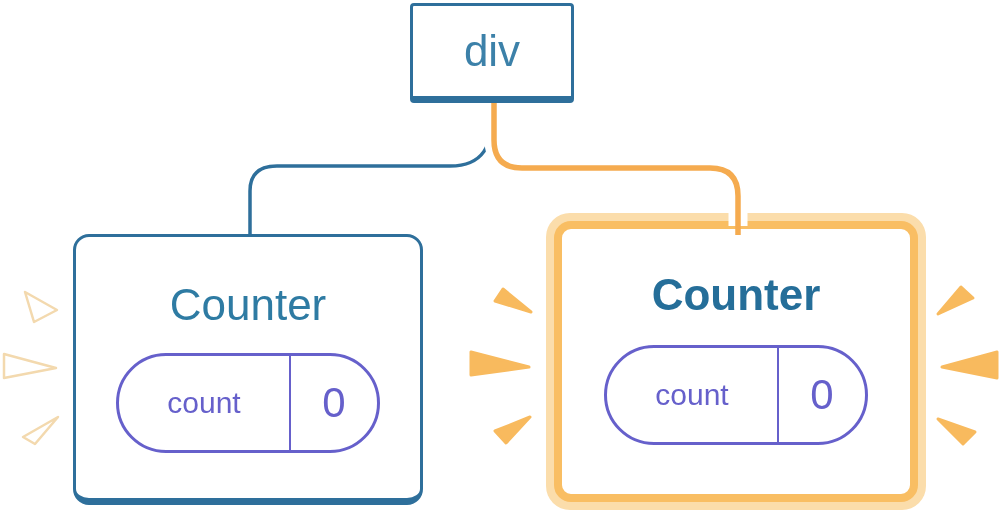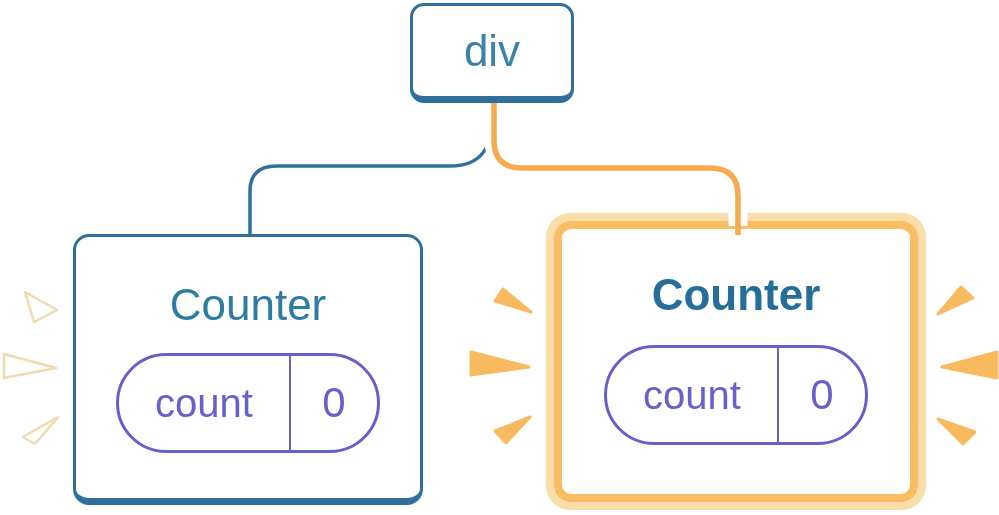--- a/index.html
+++ b/index.html
@@ -13,21 +13,21 @@
   .wire-blue   { fill:none; stroke:var(--connector-blue); stroke-width:3.5; }
   .wire-casing { fill:none; stroke:var(--casing-white); stroke-width:19; }
   .wire-orange { fill:none; stroke:var(--connector-orange); stroke-width:5.5; }
   .ray-white  { fill:var(--ray-white-fill); stroke:var(--ray-white-stroke); stroke-width:2.5; stroke-linejoin:round; }
   .ray-orange { fill:var(--ray-orange); stroke:var(--ray-orange); stroke-width:3; stroke-linejoin:round; }
 
   
   .root-node {
     position:absolute; left:410px; top:3px; width:164px; height:100px; box-sizing:border-box;
     background:#ffffff; border:3px solid var(--blue-border); border-bottom-width:7px;
-    border-radius:14px; z-index:2;
+    border-radius:4px; z-index:2;
     display:flex; align-items:center; justify-content:center;
   }
   .root-node span { font-size:44px; font-weight:500; color:var(--blue-text); }
 
   
   .card-left {
     position:absolute; left:73px; top:234px; width:350px; height:271px; box-sizing:border-box;
     background:#ffffff; border:3.5px solid var(--blue-border); border-bottom-width:7px;
     border-radius:16px; z-index:2;
     display:flex; flex-direction:column; align-items:center; padding-top:44px; gap:24px;
@@ -47,21 +47,21 @@
   .card-right .card-title { font-size:44px; font-weight:700; color:var(--title-right); line-height:1.1; }
 
   
   .pill {
     width:264px; height:100px; box-sizing:border-box; background:#ffffff;
     border:3px solid var(--purple); border-radius:52px;
     display:flex; align-items:stretch; flex:0 0 auto;
   }
   .pill-key {
     flex:1; display:flex; align-items:center; justify-content:center;
-    font-size:40px; color:var(--purple); border-right:2.5px solid var(--purple);
+    font-size:30px; color:var(--purple); border-right:2.5px solid var(--purple);
   }
   .pill-value {
     width:86px; display:flex; align-items:center; justify-content:center;
     font-size:42px; color:var(--purple);
   }
 </style>
 </head>
 <body>
 
 <div class="stage">

